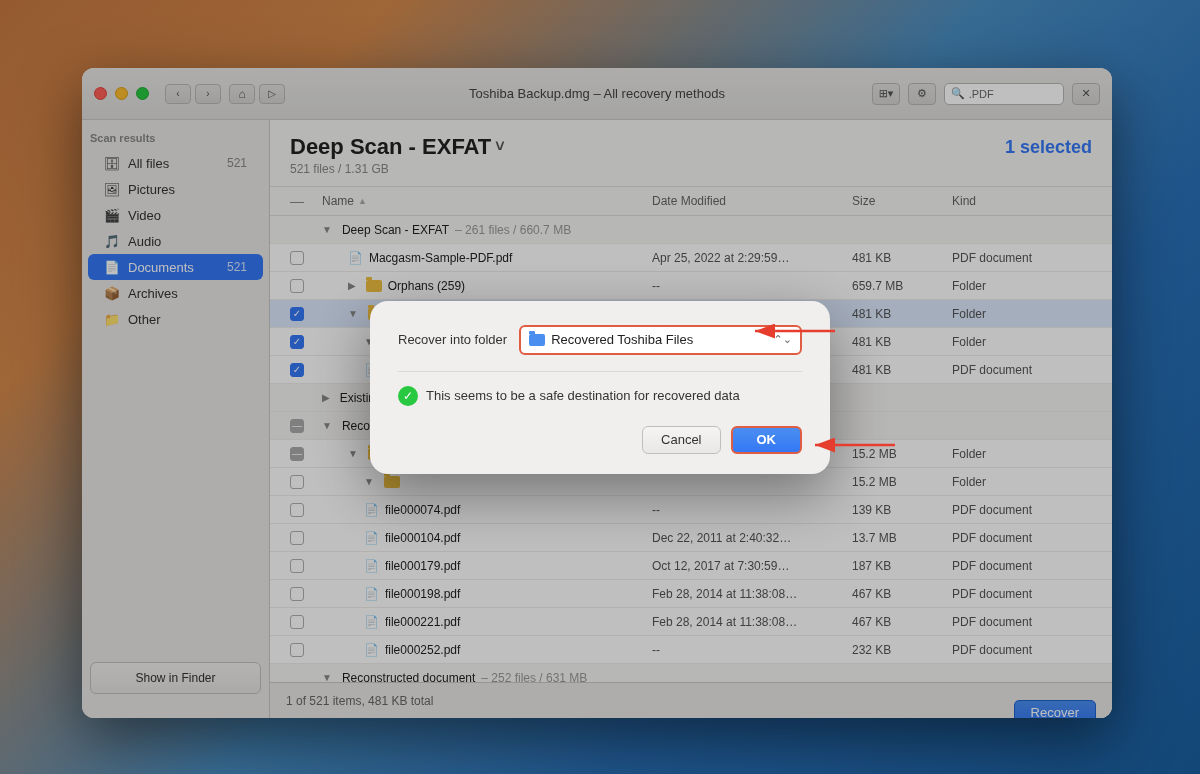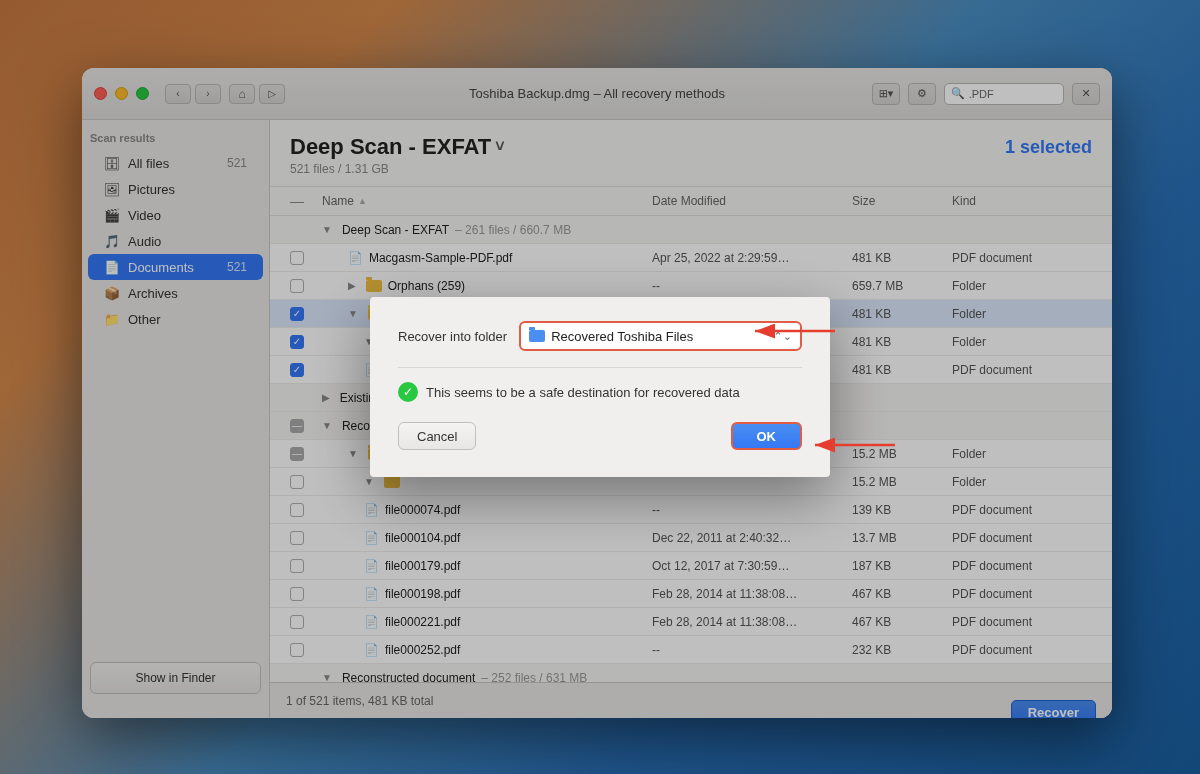--- a/index.html
+++ b/index.html
@@ -412,21 +412,21 @@
       color: #666;
     }
 
     .recover-btn {
       height: 26px;
       background: linear-gradient(180deg, #4a8ef0 0%, #3478f6 100%);
       border: 1px solid #2060d0;
       border-radius: 5px;
       color: #fff;
       font-size: 13px;
-      font-weight: 700;
+      font-weight: 400;
       padding: 0 16px;
       cursor: pointer;
       display: flex;
       align-items: center;
       margin-top: 24px;
     }
 
     
     .modal-overlay {
       position: absolute;
@@ -434,24 +434,24 @@
       background: rgba(0,0,0,0.25);
       z-index: 100;
       display: flex;
       align-items: center;
       justify-content: center;
     }
 
     .modal {
       width: 460px;
       background: #f0efed;
-      border-radius: 4px;
+      border-radius: 18px;
       box-shadow: 0 20px 60px rgba(0,0,0,0.4);
       overflow: hidden;
-      padding: 24px 28px 27px 28px;
+      padding: 24px 28px 20px 28px;
     }
 
     .modal-row {
       display: flex;
       align-items: center;
       gap: 12px;
       margin-bottom: 16px;
     }
 
     .modal-label {
@@ -532,21 +532,21 @@
       flex-shrink: 0;
     }
 
     .modal-status-text {
       font-size: 13px;
       color: #333;
     }
 
     .modal-buttons {
       display: flex;
-      justify-content: space-between;
+      justify-content: flex-end;
       gap: 10px;
     }
 
     .modal-cancel-btn {
       height: 28px;
       background: linear-gradient(180deg, #f5f4f2 0%, #e8e7e5 100%);
       border: 1px solid #c0bfbd;
       border-radius: 6px;
       font-size: 13px;
       color: #333;

